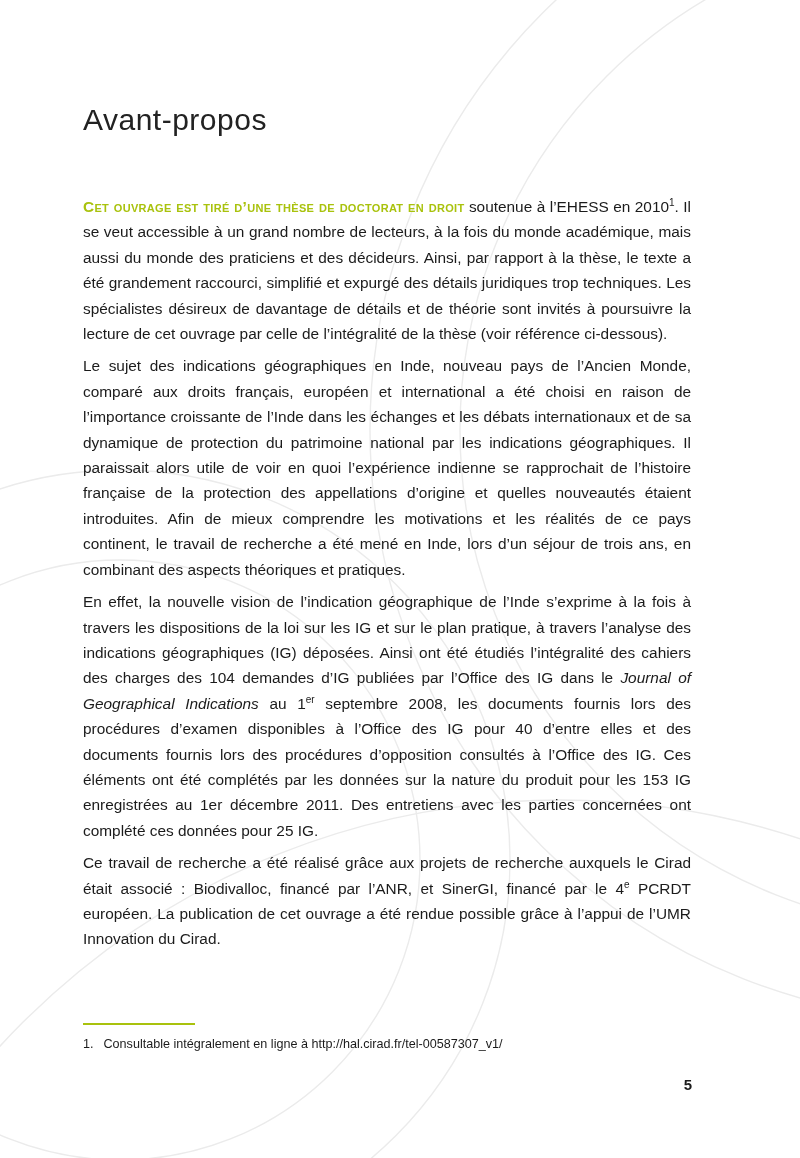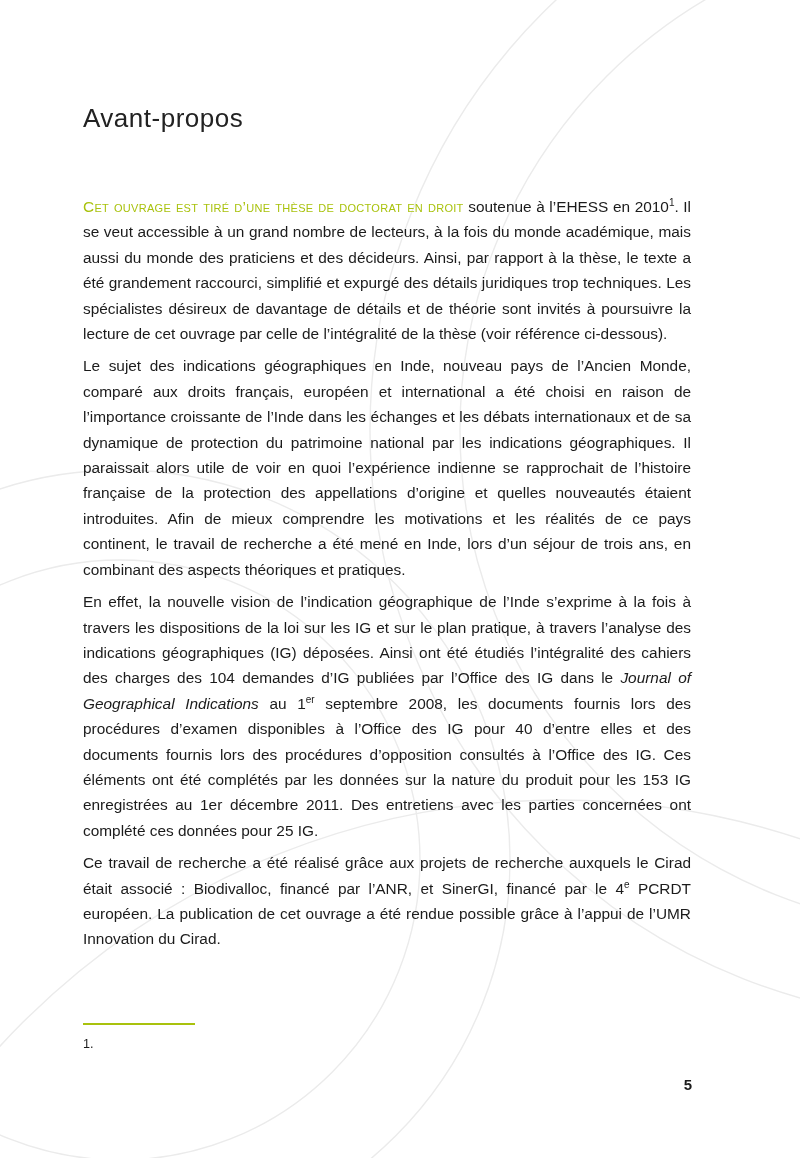--- a/index.html
+++ b/index.html
@@ -10,21 +10,21 @@
     background:#ffffff;
     overflow:hidden;
     font-family:"Liberation Sans", sans-serif;
     color:#1b1b1b;
   }
   .bg-curves { position:absolute; inset:0; z-index:0; }
   .layer { position:absolute; z-index:1; }
 
   .title {
     left:83px; top:103px;
-    font-size:26px;
+    font-size:30px;
     font-weight:400;
     letter-spacing:0.5px;
     color:#222222;
   }
 
   .body-block {
     left:83px; top:194px;
     width:608px;
     text-align:justify;
     font-size:15.4px;
@@ -32,21 +32,21 @@
     hyphens:auto;
     -webkit-hyphens:auto;
   }
   .para { margin-bottom:7px; }
   .para:last-child { margin-bottom:0; }
 
   .seg-normal { }
   .seg-lead {
     color:var(--accent, #a9c20d);
     font-variant:small-caps;
-    font-weight:normal;
+    font-weight:bold;
     letter-spacing:0.3px;
   }
   .seg-italic { font-style:italic; }
   sup.seg-sup {
     font-size:10px;
     line-height:0;
     vertical-align:super;
   }
 
   .footnote-divider {
@@ -92,17 +92,18 @@
       <p class="para"><span class="seg-lead">Cet ouvrage est tiré d’une thèse de doctorat en droit</span><span class="seg-normal"> soutenue à l’EHESS en 2010</span><sup class="seg-sup">1</sup><span class="seg-normal">. Il se veut accessible à un grand nombre de lecteurs, à la fois du monde académique, mais aussi du monde des praticiens et des décideurs. Ainsi, par rapport à la thèse, le texte a été grandement raccourci, simplifié et expurgé des détails juridiques trop techniques. Les spécialistes désireux de davantage de détails et de théorie sont invités à poursuivre la lecture de cet ouvrage par celle de l’intégralité de la thèse (voir référence ci-dessous).</span></p>
       <p class="para"><span class="seg-normal">Le sujet des indications géographiques en Inde, nouveau pays de l’Ancien Monde, comparé aux droits français, européen et international a été choisi en raison de l’importance croissante de l’Inde dans les échanges et les débats internationaux et de sa dynamique de protection du patrimoine national par les indications géographiques. Il paraissait alors utile de voir en quoi l’expérience indienne se rapprochait de l’histoire française de la protection des appellations d’origine et quelles nouveautés étaient introduites. Afin de mieux comprendre les motivations et les réalités de ce pays continent, le travail de recherche a été mené en Inde, lors d’un séjour de trois ans, en combinant des aspects théoriques et pratiques.</span></p>
       <p class="para"><span class="seg-normal">En effet, la nouvelle vision de l’indication géographique de l’Inde s’exprime à la fois à travers les dispositions de la loi sur les IG et sur le plan pratique, à travers l’analyse des indications géographiques (IG) déposées. Ainsi ont été étudiés l’intégralité des cahiers des charges des 104 demandes d’IG publiées par l’Office des IG dans le </span><span class="seg-italic">Journal of Geographical Indications</span><span class="seg-normal"> au 1</span><sup class="seg-sup">er</sup><span class="seg-normal"> septembre 2008, les documents fournis lors des procédures d’examen disponibles à l’Office des IG pour 40 d’entre elles et des documents fournis lors des procédures d’opposition consultés à l’Office des IG. Ces éléments ont été complétés par les données sur la nature du produit pour les 153 IG enregistrées au 1er décembre 2011. Des entretiens avec les parties concernées ont complété ces données pour 25 IG.</span></p>
       <p class="para"><span class="seg-normal">Ce travail de recherche a été réalisé grâce aux projets de recherche auxquels le Cirad était associé : Biodivalloc, financé par l’ANR, et SinerGI, financé par le 4</span><sup class="seg-sup">e</sup><span class="seg-normal"> PCRDT européen. La publication de cet ouvrage a été rendue possible grâce à l’appui de l’UMR Innovation du Cirad.</span></p>
     </div>
 
   <div class="layer footnote-divider"></div>
 
   <div class="layer footnote">
     <span class="footnote-marker">1.</span>
+    <span class="footnote-text">Consultable intégralement en ligne à http://hal.cirad.fr/tel-00587307_v1/</span>
   </div>
 
   <div class="layer page-number">5</div>
 
 </div>
 
 </body></html>

